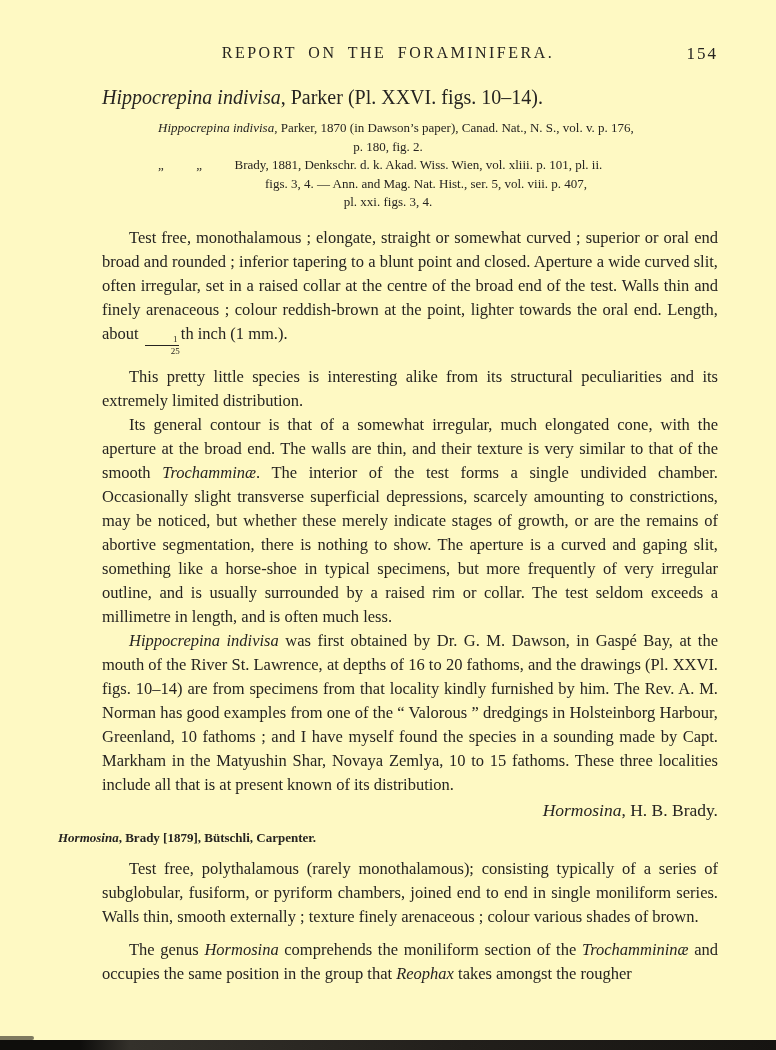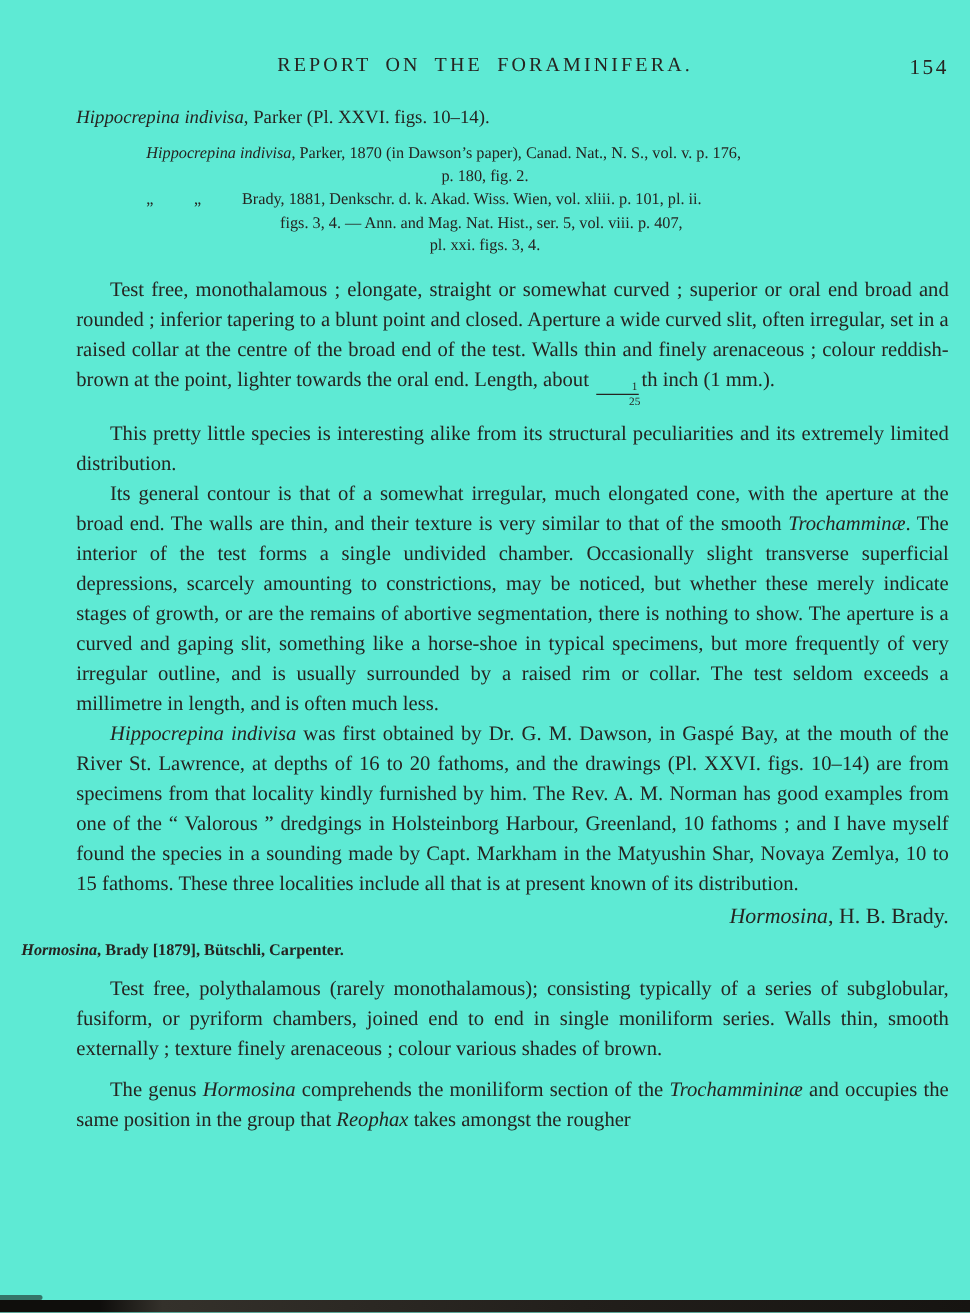--- a/index.html
+++ b/index.html
@@ -2,42 +2,42 @@
 <html><head>
 <meta charset="utf-8">
 <style>
   html, body { margin: 0; padding: 0; }
   body { background: #6b6a66; font-family: "Liberation Serif", "DejaVu Serif", serif; }
 
   .page {
     position: relative;
     width: 776px; height: 1050px;
     margin: 0 auto;
-    background: #5eead4;
+    background: #fef9c3;
     color: #262421;
-    padding: 44px 17px 0;
+    padding: 44px 58px 0;
     box-sizing: border-box;
     overflow: hidden;
   }
 
   .it { font-style: italic; }
 
   .running-head {
     position: relative;
     text-align: center;
     font-size: 16px;
     letter-spacing: 2.5px;
     word-spacing: 5px;
   }
   .page-num {
     position: absolute; right: 0; top: 0;
     font-size: 17px; letter-spacing: 2px; word-spacing: 0;
   }
 
-  .species-heading { margin: 24px 0 0 44px; font-size: 15px; }
+  .species-heading { margin: 24px 0 0 44px; font-size: 20px; }
 
   .synonymy { margin-top: 10px; font-size: 13px; line-height: 18.5px; }
   .syn-line.left  { padding-left: 100px; }
   .syn-line.hang  { padding-left: 207px; }
   .syn-line.center{ text-align: center; }
 
   .paras {
     margin-top: 14px;
     font-size: 16.5px;
     line-height: 24px;

